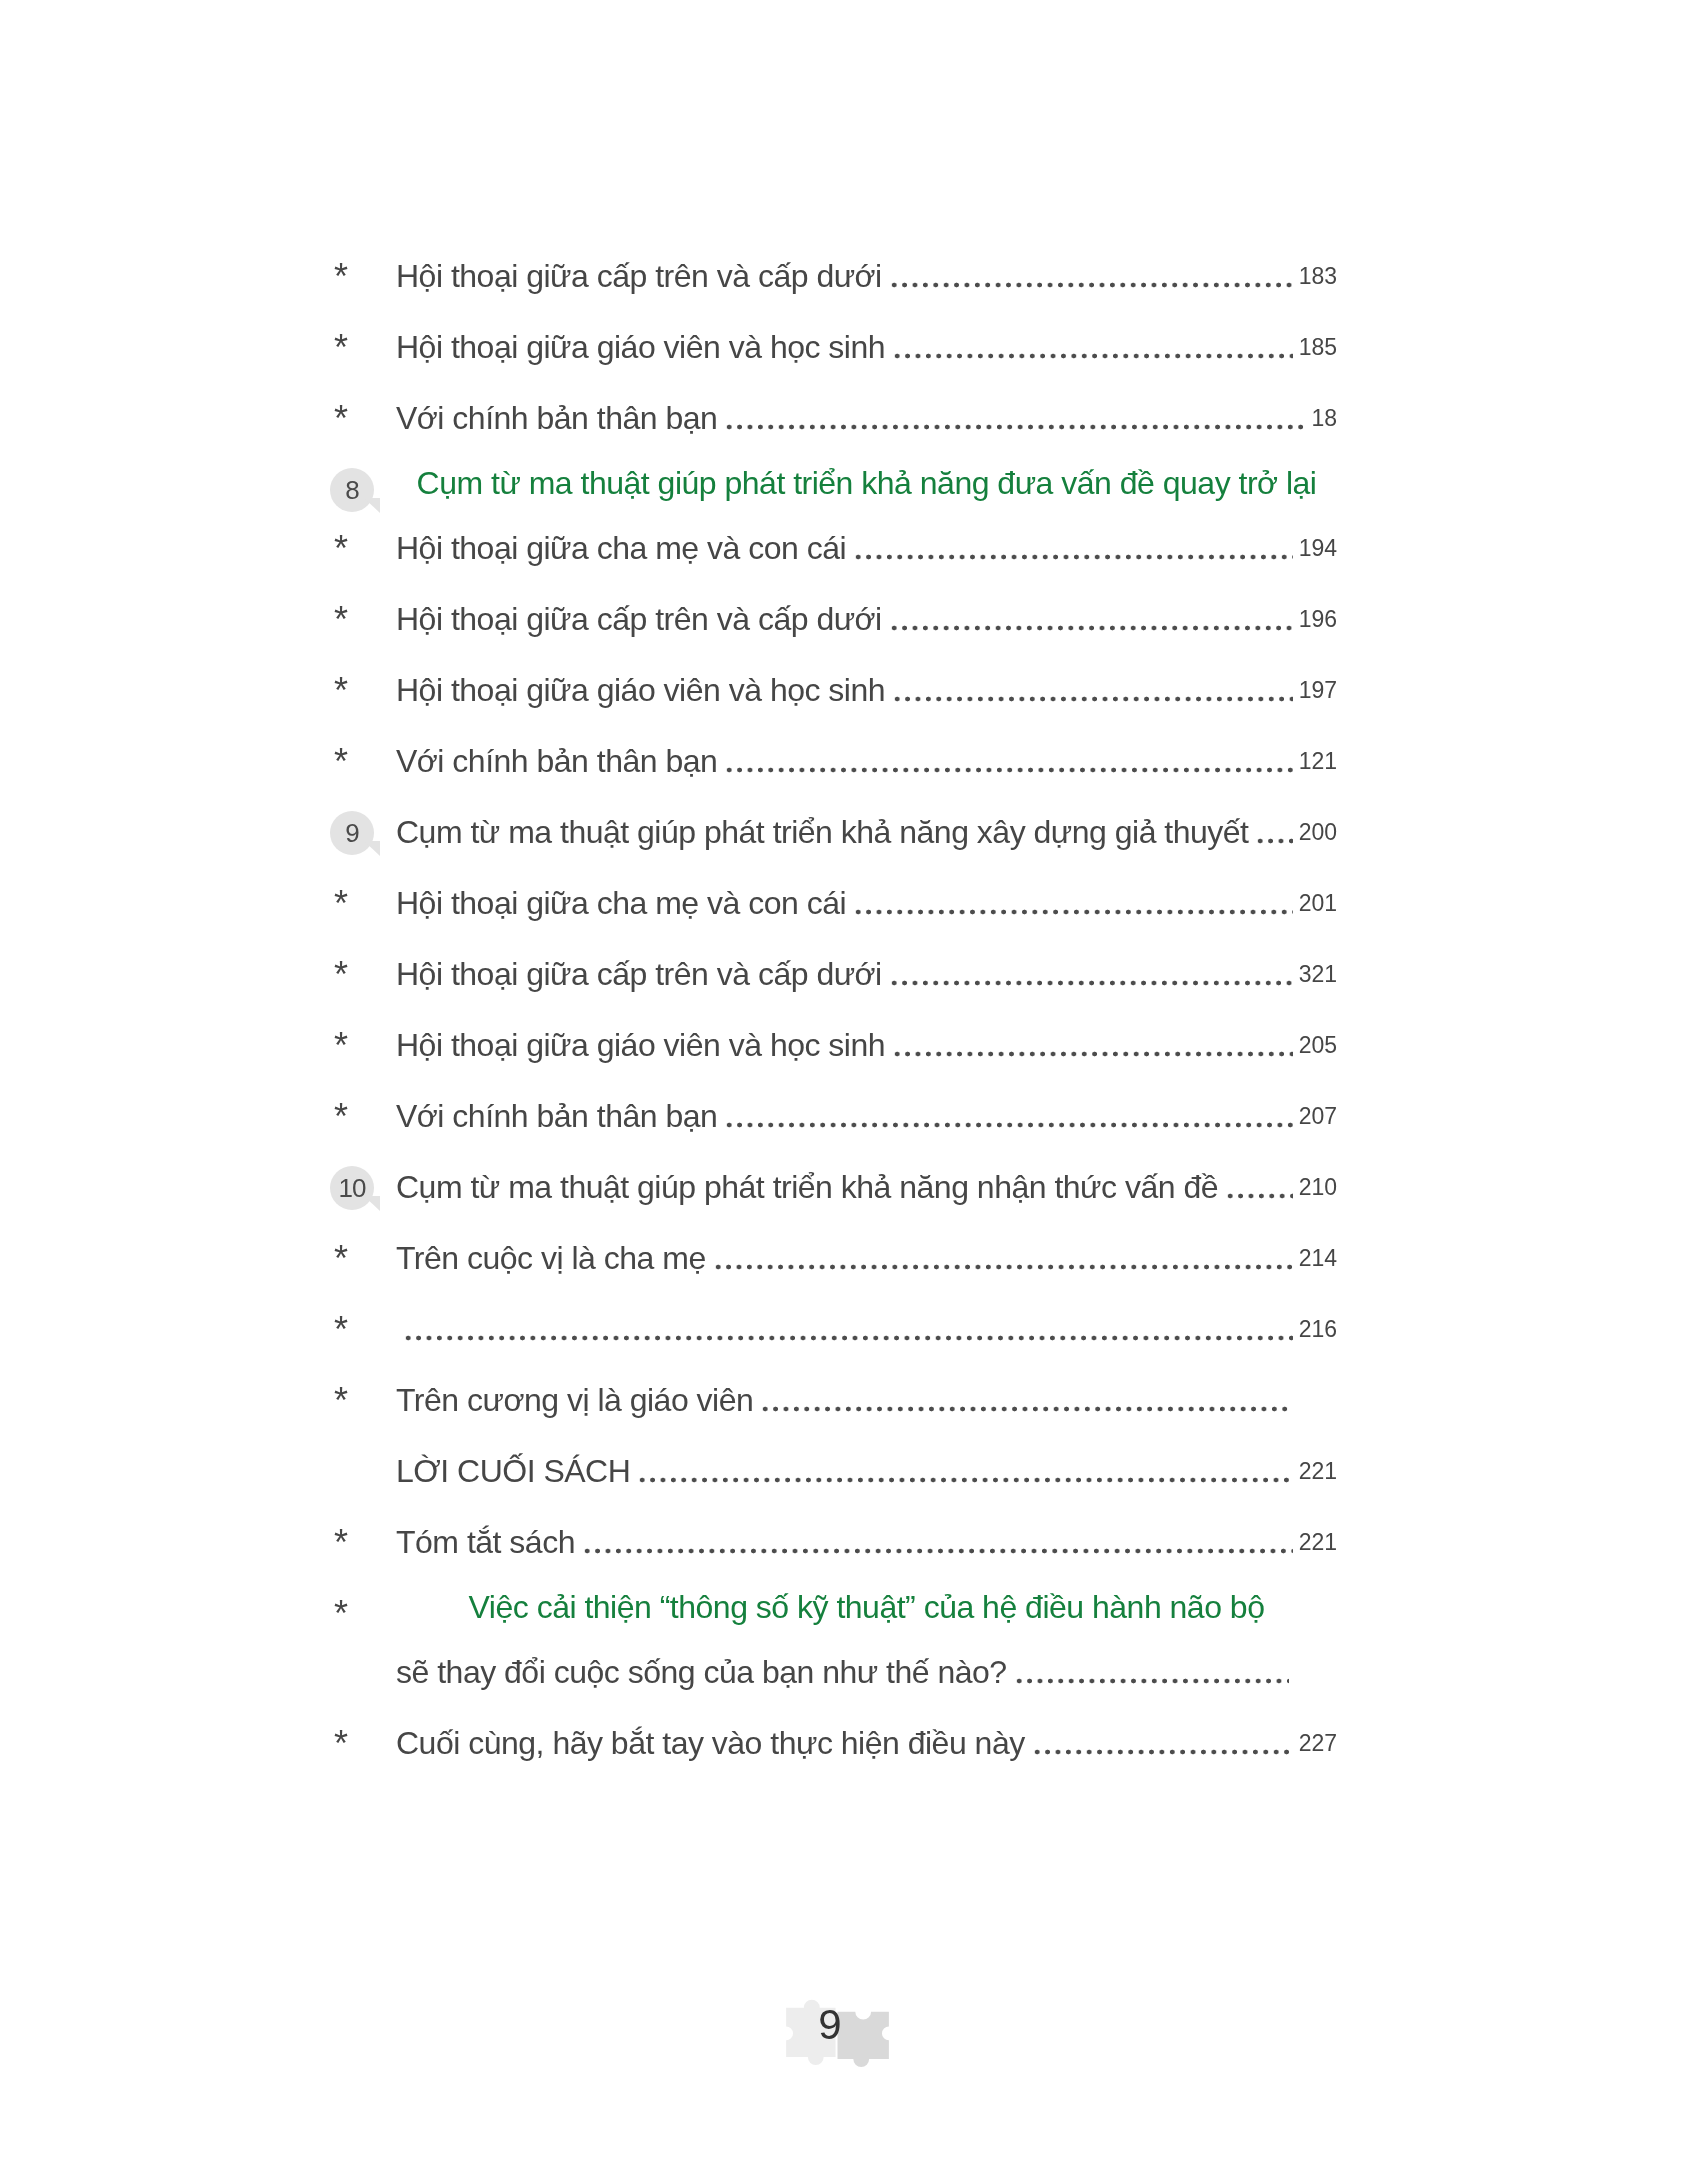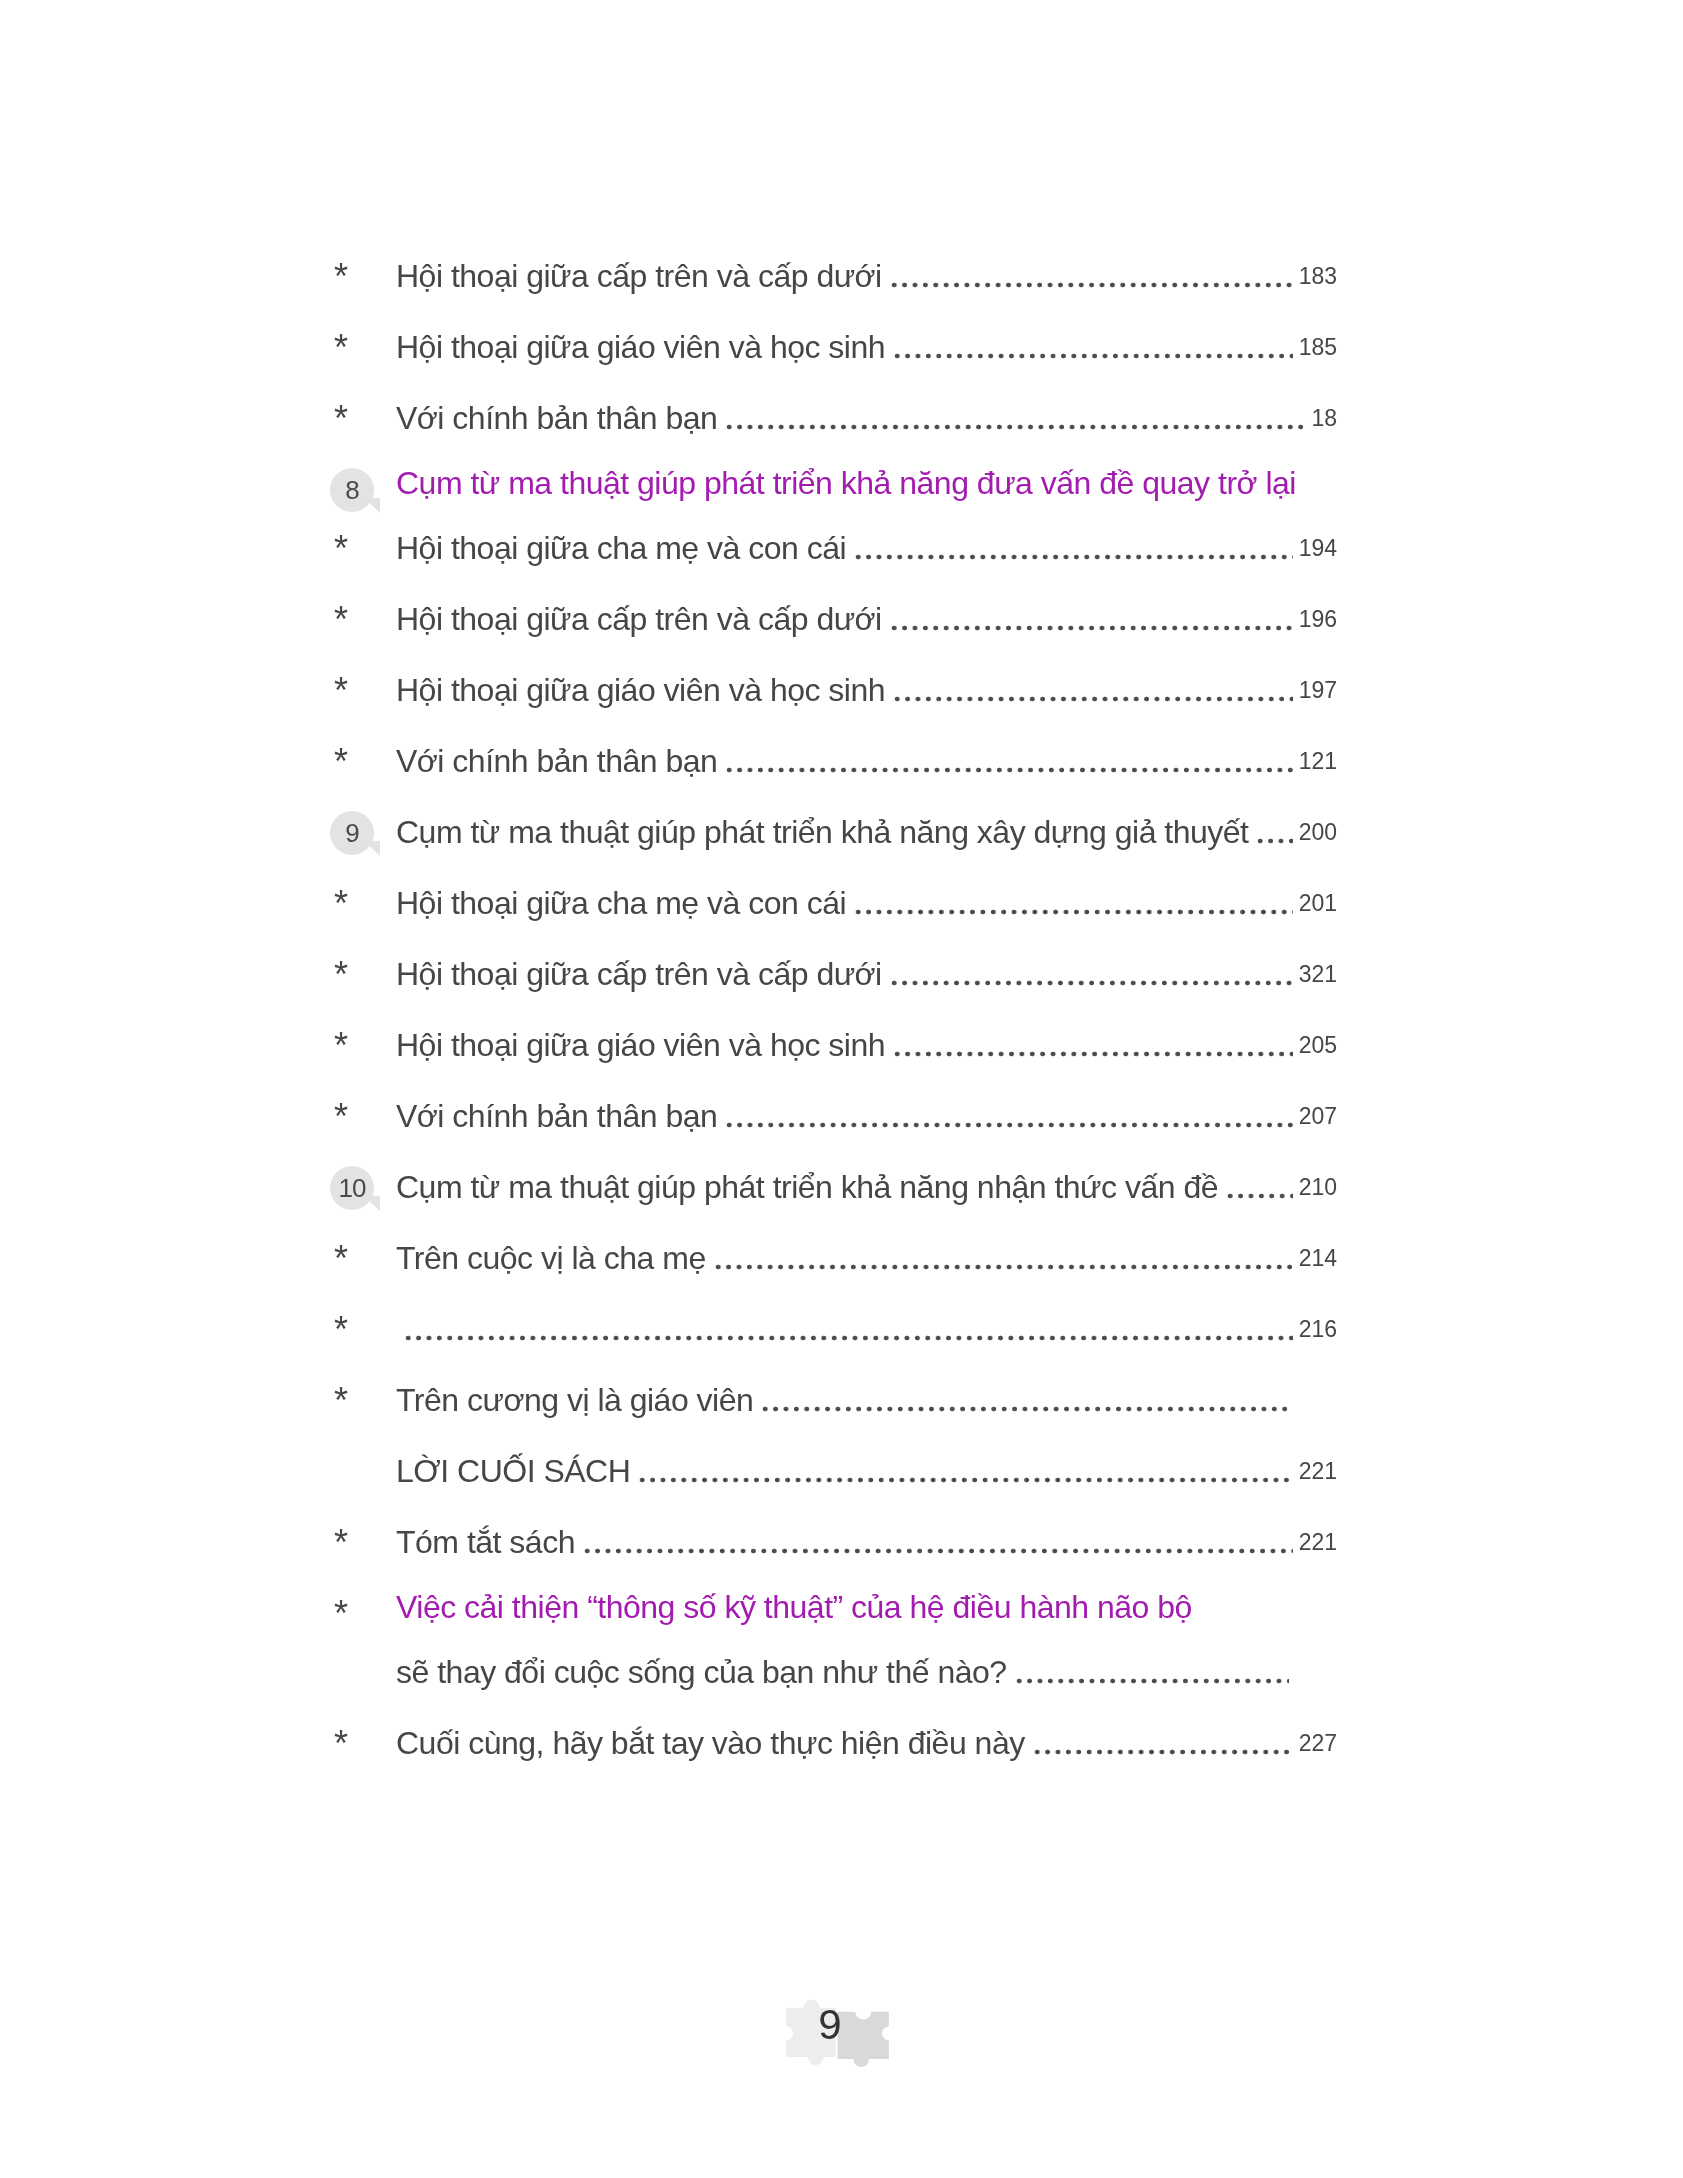--- a/index.html
+++ b/index.html
@@ -27,24 +27,24 @@
     width:44px;height:44px;border-radius:50%;
     background:#e3e3e3;color:#4a4a4a;
     display:flex;align-items:center;justify-content:center;
     font-size:26px;letter-spacing:-1px;
   }
   .badge::after{
     content:"";position:absolute;right:-6px;bottom:-1px;
     width:16px;height:15px;background:#e3e3e3;
     clip-path:polygon(0 0,100% 0,100% 100%);
   }
-  .content{flex:1 1 auto;min-width:0;}
+  .content{flex:1 1 auto;min-width:0;text-align:center;}
   .wrap{
     font-size:32px;line-height:59px;letter-spacing:-0.5px;
-    white-space:nowrap;color:#a21caf;
+    white-space:nowrap;color:#15803d;
   }
   .leader{
     display:flex;align-items:stretch;
     font-size:32px;line-height:71px;color:#464646;
   }
   .label{flex:none;white-space:nowrap;letter-spacing:-0.5px;}
   .dots{
     flex:1 1 auto;min-width:18px;margin:0 6px 0 7px;
     background-image:radial-gradient(circle,#4c4c4c 2.1px,rgba(0,0,0,0) 2.7px);
     background-size:10.4px 10px;

